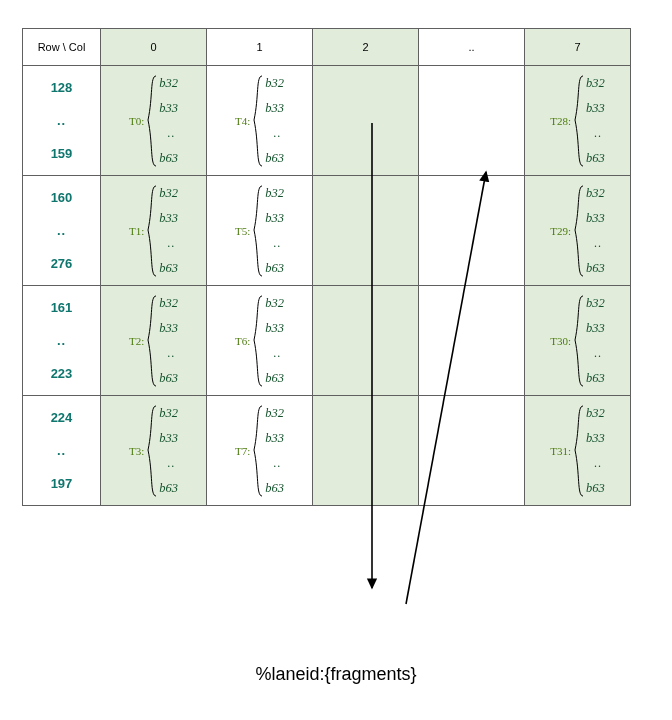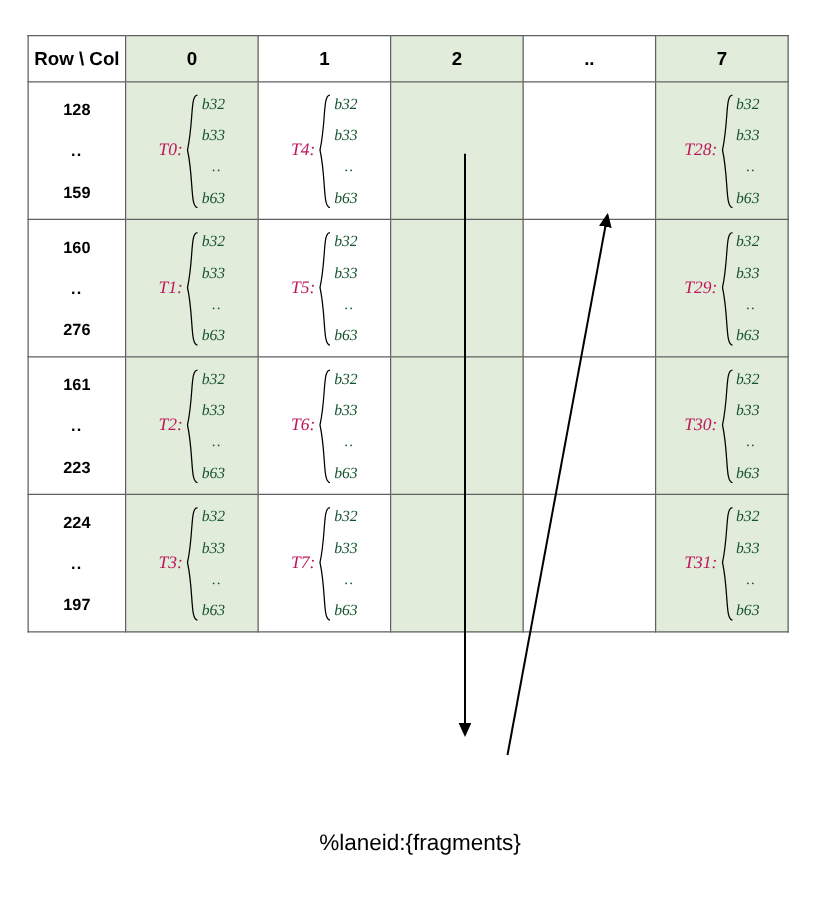--- a/index.html
+++ b/index.html
@@ -40,22 +40,22 @@
     text-align: center;
   }
 
   
   col.c-label { width: 78px; }
   col.c-data  { width: 106px; }
 
   
   tr.header-row th {
     height: 36px;
-    font-size: 15px;
-    font-weight: bold;
+    font-size: 11px;
+    font-weight: normal;
     color: #000;
   }
   th.hdr-rowcol {
     font-size: 11px;
     font-weight: bold;
   }
   th.shaded, td.shaded {
     background: #e2ecdb;
   }
   th.plain, td.plain {
@@ -70,38 +70,37 @@
   .rowlabel {
     display: flex;
     flex-direction: column;
     justify-content: space-between;
     align-items: center;
     height: 100%;
     box-sizing: border-box;
     padding: 14px 0 14px 0;
     font-size: 13px;
     font-weight: bold;
-    color: #000000;
+    color: #0f766e;
   }
   .rowlabel span { display: block; }
   .rowlabel .dots { font-weight: bold; letter-spacing: 1px; }
 
   
   .frag {
     display: flex;
     flex-direction: row;
     align-items: center;
     justify-content: center;
     height: 100%;
   }
   .frag .tname {
     font-family: "Liberation Serif", serif;
-    font-style: italic;
-    font-size: 14px;
-    color: #be185d;
+    font-size: 11px;
+    color: #4d7c0f;
     margin-right: 1px;
     white-space: nowrap;
   }
   .brace {
     position: relative;
     width: 13px;
     height: 92px;
   }
   .brace svg { display: block; }
   .blist {

